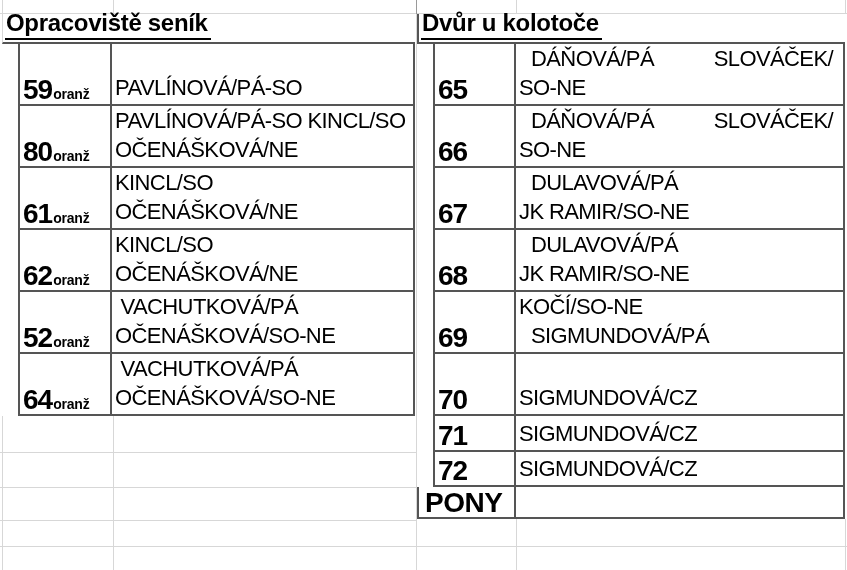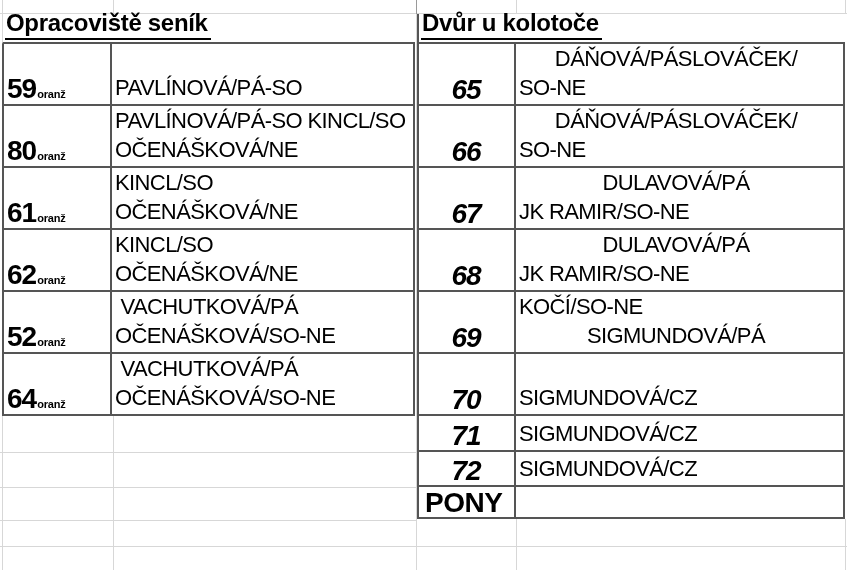--- a/index.html
+++ b/index.html
@@ -24,32 +24,33 @@
   .tbl.left  .hdrcell{border-left:1px solid #d7d7d7;}
   .tbl.right .hdrcell{border-left:2px solid #555;}
   .hdrtext{
     font-size:24px;font-weight:bold;letter-spacing:-0.3px;
     border-bottom:2.5px solid #000;padding:0 3px 1px 1px;white-space:pre;
   }
   .numcell{
     display:flex;align-items:flex-end;
     border-left:2px solid #555;border-right:2px solid #555;border-bottom:2px solid #555;
     padding:0 4px 1px 3px;
-  }
-  .tbl.right .numcell{justify-content:center;font-style:italic;}
+    margin-left:16px;
+  }
+  .tbl.right .numcell{justify-content:flex-start;}
   .numwrap{display:flex;align-items:baseline;}
   .num{font-size:28px;font-weight:bold;letter-spacing:-1px;line-height:26px;}
-  .tag{font-size:11px;font-weight:bold;line-height:17px;margin-left:1px;letter-spacing:-0.2px;}
+  .tag{font-size:14px;font-weight:bold;line-height:17px;margin-left:1px;letter-spacing:-0.2px;}
   .namecell{
     display:flex;flex-direction:column;justify-content:flex-end;
     border-right:2px solid #555;border-bottom:2px solid #555;
     padding:0 2px 2px 3px;
   }
   .ln{height:29px;line-height:29px;font-size:22px;letter-spacing:-0.6px;white-space:pre;}
-  .ln.split{display:flex;justify-content:center;padding-right:8px;}
+  .ln.split{display:flex;justify-content:space-between;padding-right:8px;margin-left:12px;}
   .ponycell{
     display:flex;align-items:flex-end;justify-content:flex-start;
     border-left:2px solid #555;border-right:2px solid #555;border-bottom:2px solid #555;
     padding:0 2px 1px 6px;font-size:28px;font-weight:bold;letter-spacing:-0.5px;line-height:27px;
   }
 </style>
 </head>
 <body>
 
 <div class="canvas">

